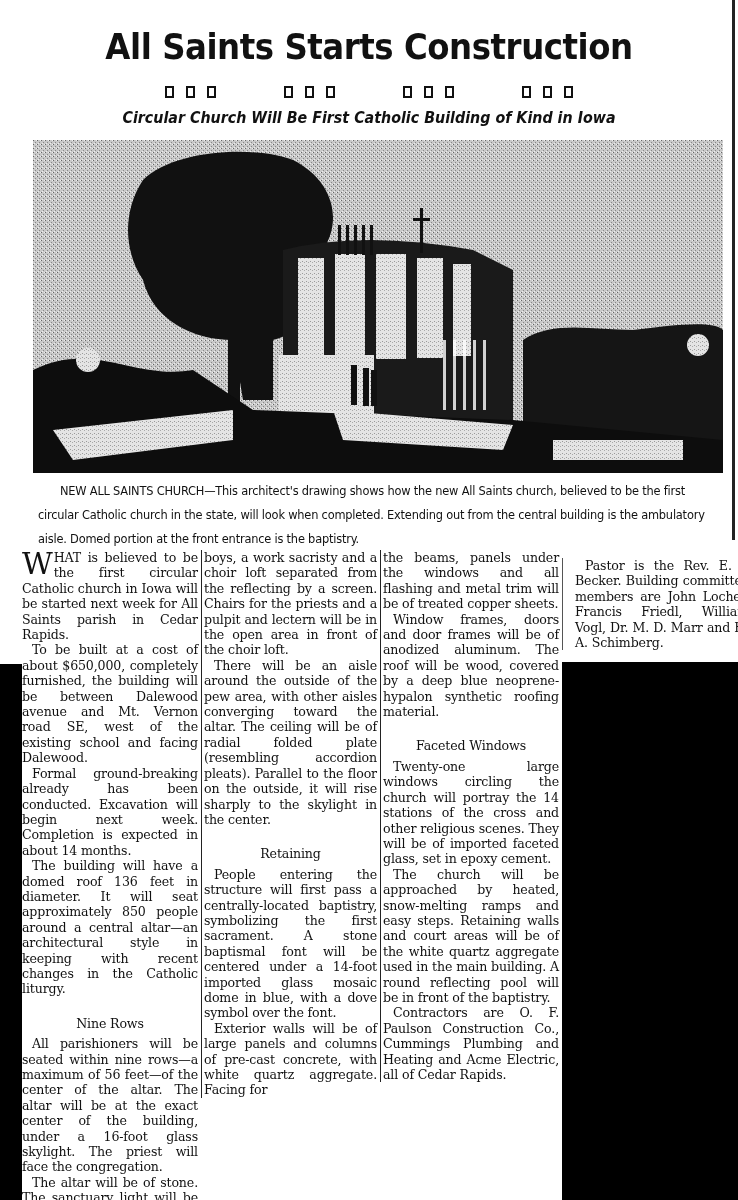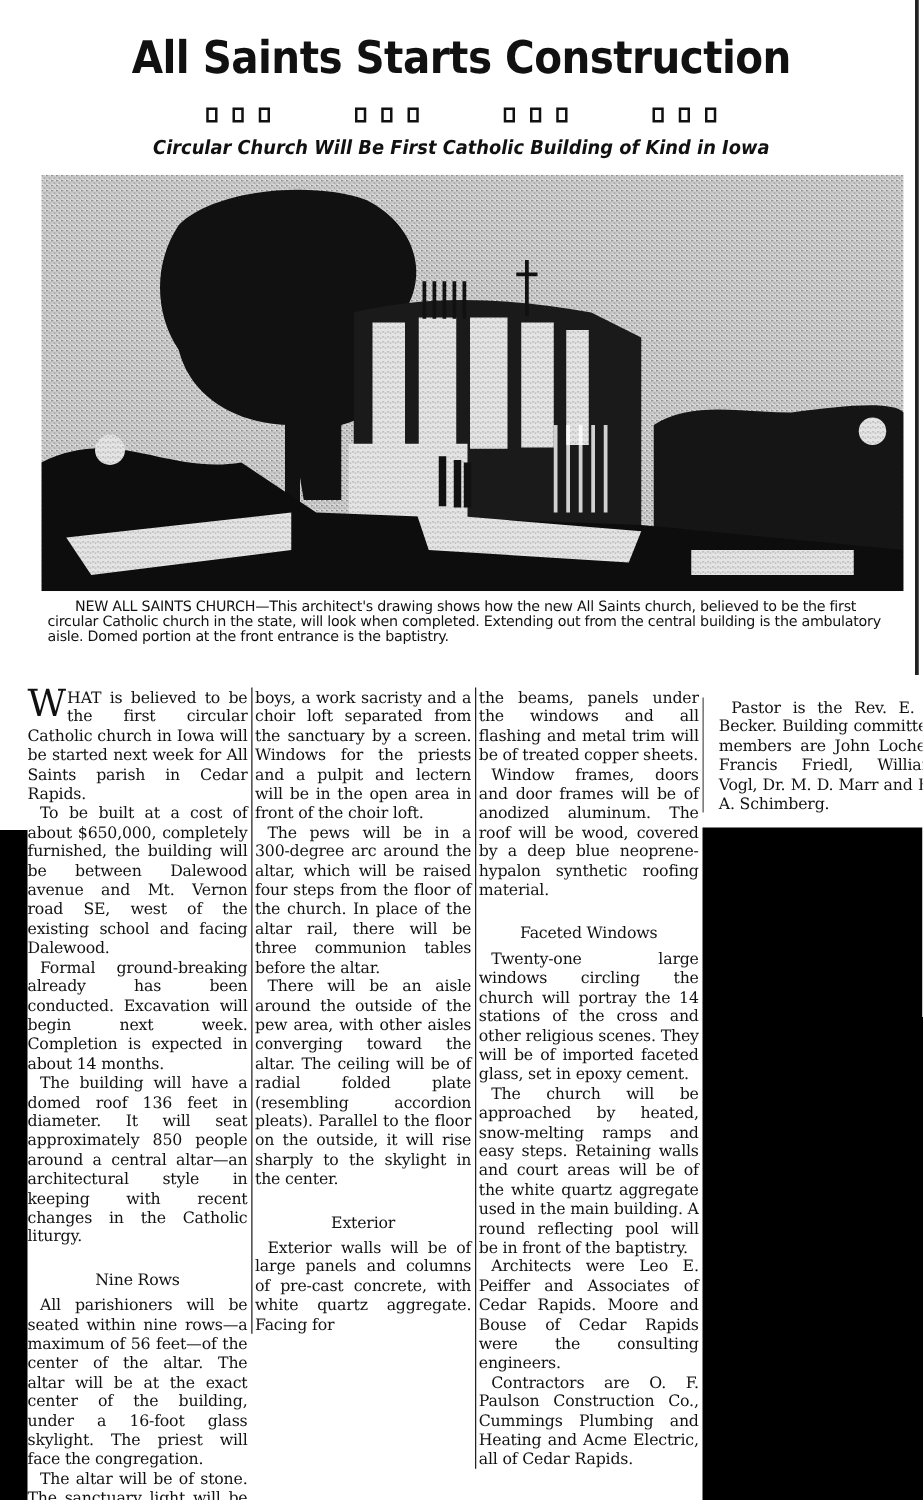--- a/index.html
+++ b/index.html
@@ -4,21 +4,21 @@
 <style>
   html, body { margin:0; padding:0; }
   body { width:738px; height:1200px; position:relative; overflow:hidden; background:#fff; color:#111; font-family:"DejaVu Serif", serif; }
   .rule-right { position:absolute; left:732px; top:0; width:3px; height:540px; background:#222; }
   .headline { position:absolute; left:0; width:738px; top:26px; text-align:center; font-family:"DejaVu Sans", sans-serif; font-weight:bold; font-size:36px; letter-spacing:-0.5px; transform:scaleX(0.9); transform-origin:center; }
   .boxes { position:absolute; top:86px; left:0; width:738px; display:flex; justify-content:center; gap:0; }
   .boxgroup { display:flex; gap:12px; margin:0 34px; }
   .box { width:9px; height:12px; border:2px solid #111; box-sizing:border-box; }
   .subhead { position:absolute; left:0; width:738px; top:109px; text-align:center; font-family:"DejaVu Sans", sans-serif; font-weight:bold; font-style:italic; font-size:15.5px; transform:scaleX(0.92); transform-origin:center; }
   .photo { position:absolute; left:33px; top:140px; width:690px; height:333px; overflow:hidden; }
-  .caption { position:absolute; left:38px; top:479px; width:686px; font-family:"DejaVu Sans", sans-serif; font-size:11.4px; line-height:12px; letter-spacing:-0.2px; }
+  .caption { position:absolute; left:38px; top:479px; width:686px; font-family:"DejaVu Sans", sans-serif; font-size:11.4px; line-height:24px; letter-spacing:-0.2px; }
   .caption .indent { display:inline-block; width:22px; }
   .col { position:absolute; top:550px; font-size:12.6px; line-height:15.4px; text-align:justify; letter-spacing:-0.15px; }
   .col p { margin:0; text-indent:10px; }
   .col p.first { text-indent:0; }
   .col h4 { margin:19px 0 5px; text-align:center; font-size:12.6px; font-weight:normal; }
   .col1 { left:22px; width:176px; }
   .col2 { left:201px; width:173px; border-left:1.5px solid #222; padding-left:2px; }
   .col3 { left:380px; width:176px; border-left:1.5px solid #222; padding-left:2px; }
   .col4 { left:562px; width:174px; top:558px; border-left:1px solid #555; padding-left:12px; }
   .dropcap { float:left; font-size:30px; line-height:25px; margin-right:1px; margin-top:1px; }
@@ -129,34 +129,33 @@
   <p>To be built at a cost of about $650,000, completely furnished, the building will be between Dalewood avenue and Mt. Vernon road SE, west of the existing school and facing Dalewood.</p>
   <p>Formal ground-breaking already has been conducted. Excavation will begin next week. Completion is expected in about 14 months.</p>
   <p>The building will have a domed roof 136 feet in diameter. It will seat approximately 850 people around a central altar—an architectural style in keeping with recent changes in the Catholic liturgy.</p>
   <h4>Nine Rows</h4>
   <p>All parishioners will be seated within nine rows—a maximum of 56 feet—of the center of the altar. The altar will be at the exact center of the building, under a 16-foot glass skylight. The priest will face the congregation.</p>
   <p>The altar will be of stone. The sanctuary light will be hung from the skylight with 12 stainless steel wires.</p>
 
 </div>
 
 <div class="col col2">
-  <p class="first">boys, a work sacristy and a choir loft separated from the sanctuary by a screen. Windows for the priests and a pulpit and lectern will be in the open area in front of the choir loft.</p>
-  <p>The pews will be in a 300-degree arc around the altar, which will be raised four steps from the floor of the church. In place of the altar rail, there will be three communion tables before the altar.</p>
+  <p class="first">boys, a work sacristy and a choir loft separated from the reflecting by a screen. Chairs for the priests and a pulpit and lectern will be in the open area in front of the choir loft.</p>
   <p>There will be an aisle around the outside of the pew area, with other aisles converging toward the altar. The ceiling will be of radial folded plate (resembling accordion pleats). Parallel to the floor on the outside, it will rise sharply to the skylight in the center.</p>
-  <h4>Exterior</h4>
+  <h4>Retaining</h4>
+  <p>People entering the structure will first pass a centrally-located baptistry, symbolizing the first sacrament. A stone baptismal font will be centered under a 14-foot imported glass mosaic dome in blue, with a dove symbol over the font.</p>
   <p>Exterior walls will be of large panels and columns of pre-cast concrete, with white quartz aggregate. Facing for</p>
 </div>
 
 <div class="col col3">
   <p class="first">the beams, panels under the windows and all flashing and metal trim will be of treated copper sheets.</p>
   <p>Window frames, doors and door frames will be of anodized aluminum. The roof will be wood, covered by a deep blue neoprene-hypalon synthetic roofing material.</p>
   <h4>Faceted Windows</h4>
   <p>Twenty-one large windows circling the church will portray the 14 stations of the cross and other religious scenes. They will be of imported faceted glass, set in epoxy cement.</p>
   <p>The church will be approached by heated, snow-melting ramps and easy steps. Retaining walls and court areas will be of the white quartz aggregate used in the main building. A round reflecting pool will be in front of the baptistry.</p>
-  <p>Architects were Leo E. Peiffer and Associates of Cedar Rapids. Moore and Bouse of Cedar Rapids were the consulting engineers.</p>
   <p>Contractors are O. F. Paulson Construction Co., Cummings Plumbing and Heating and Acme Electric, all of Cedar Rapids.</p>
 </div>
 
 <div class="col col4">
   <p>Pastor is the Rev. E. J. Becker. Building committee members are John Locher, Francis Friedl, William Vogl, Dr. M. D. Marr and H. A. Schimberg.</p>
 </div>
 
 <div class="black-left"></div>
 <div class="black-right"></div>
 

